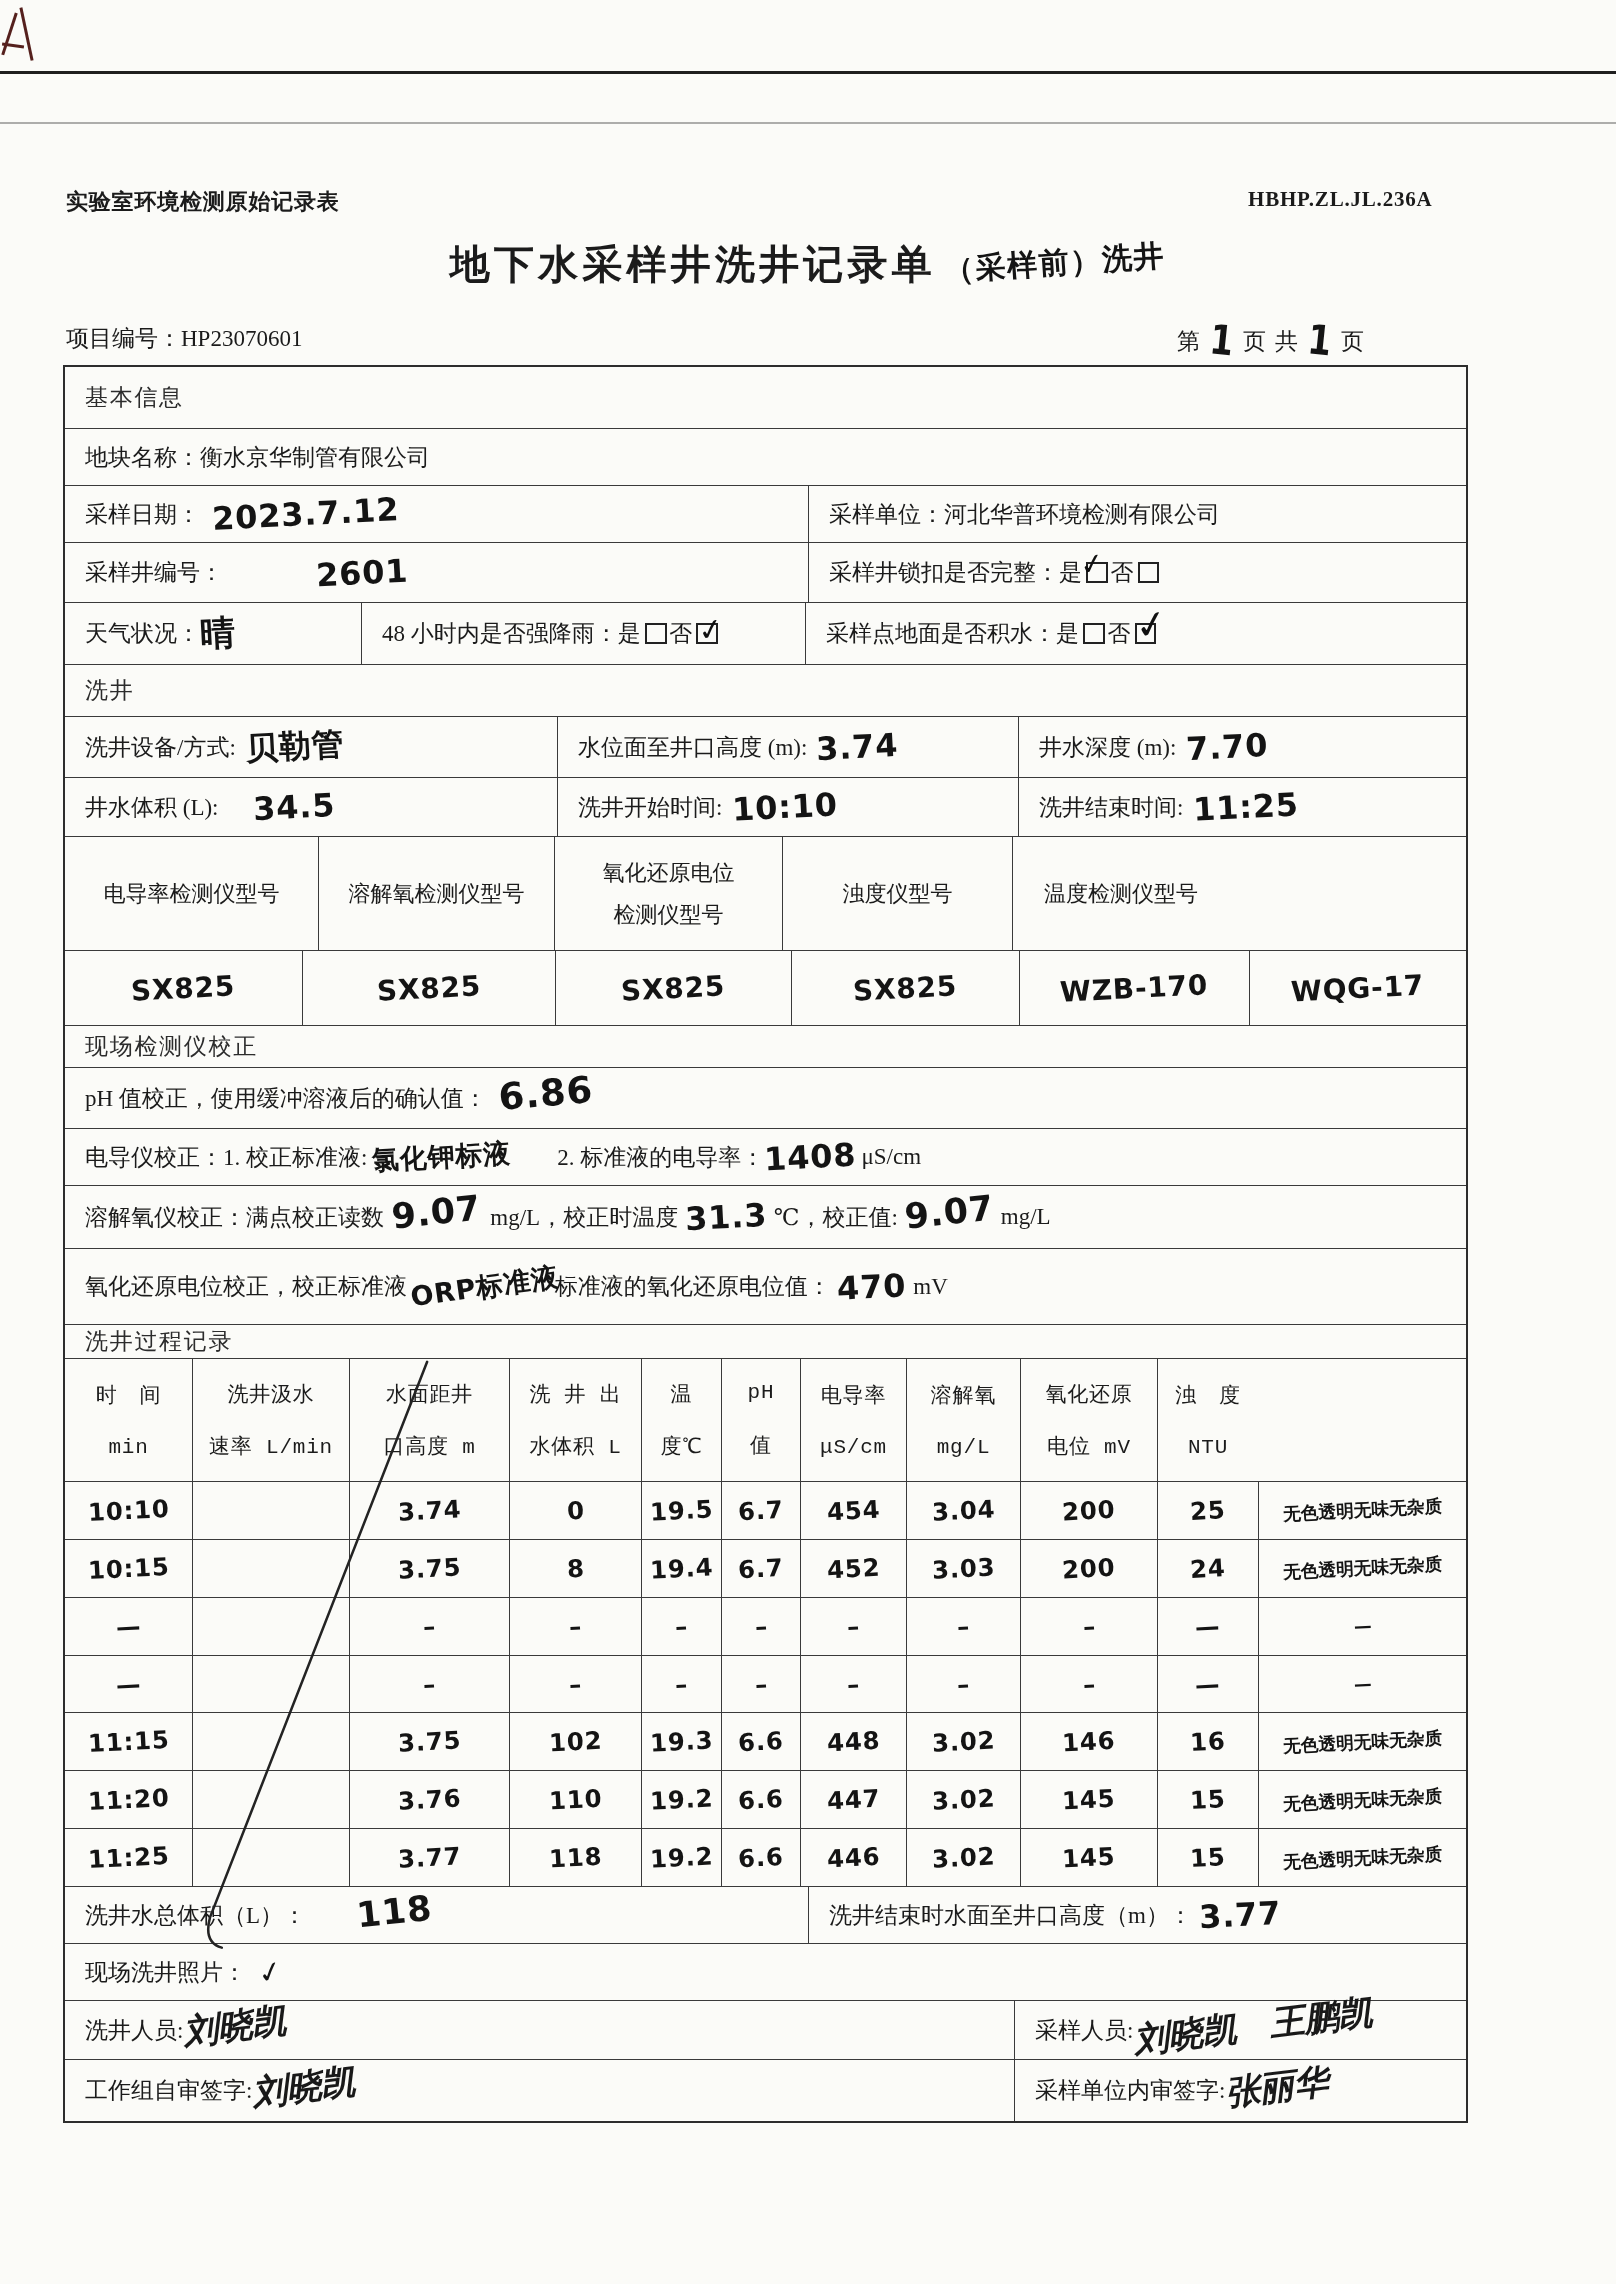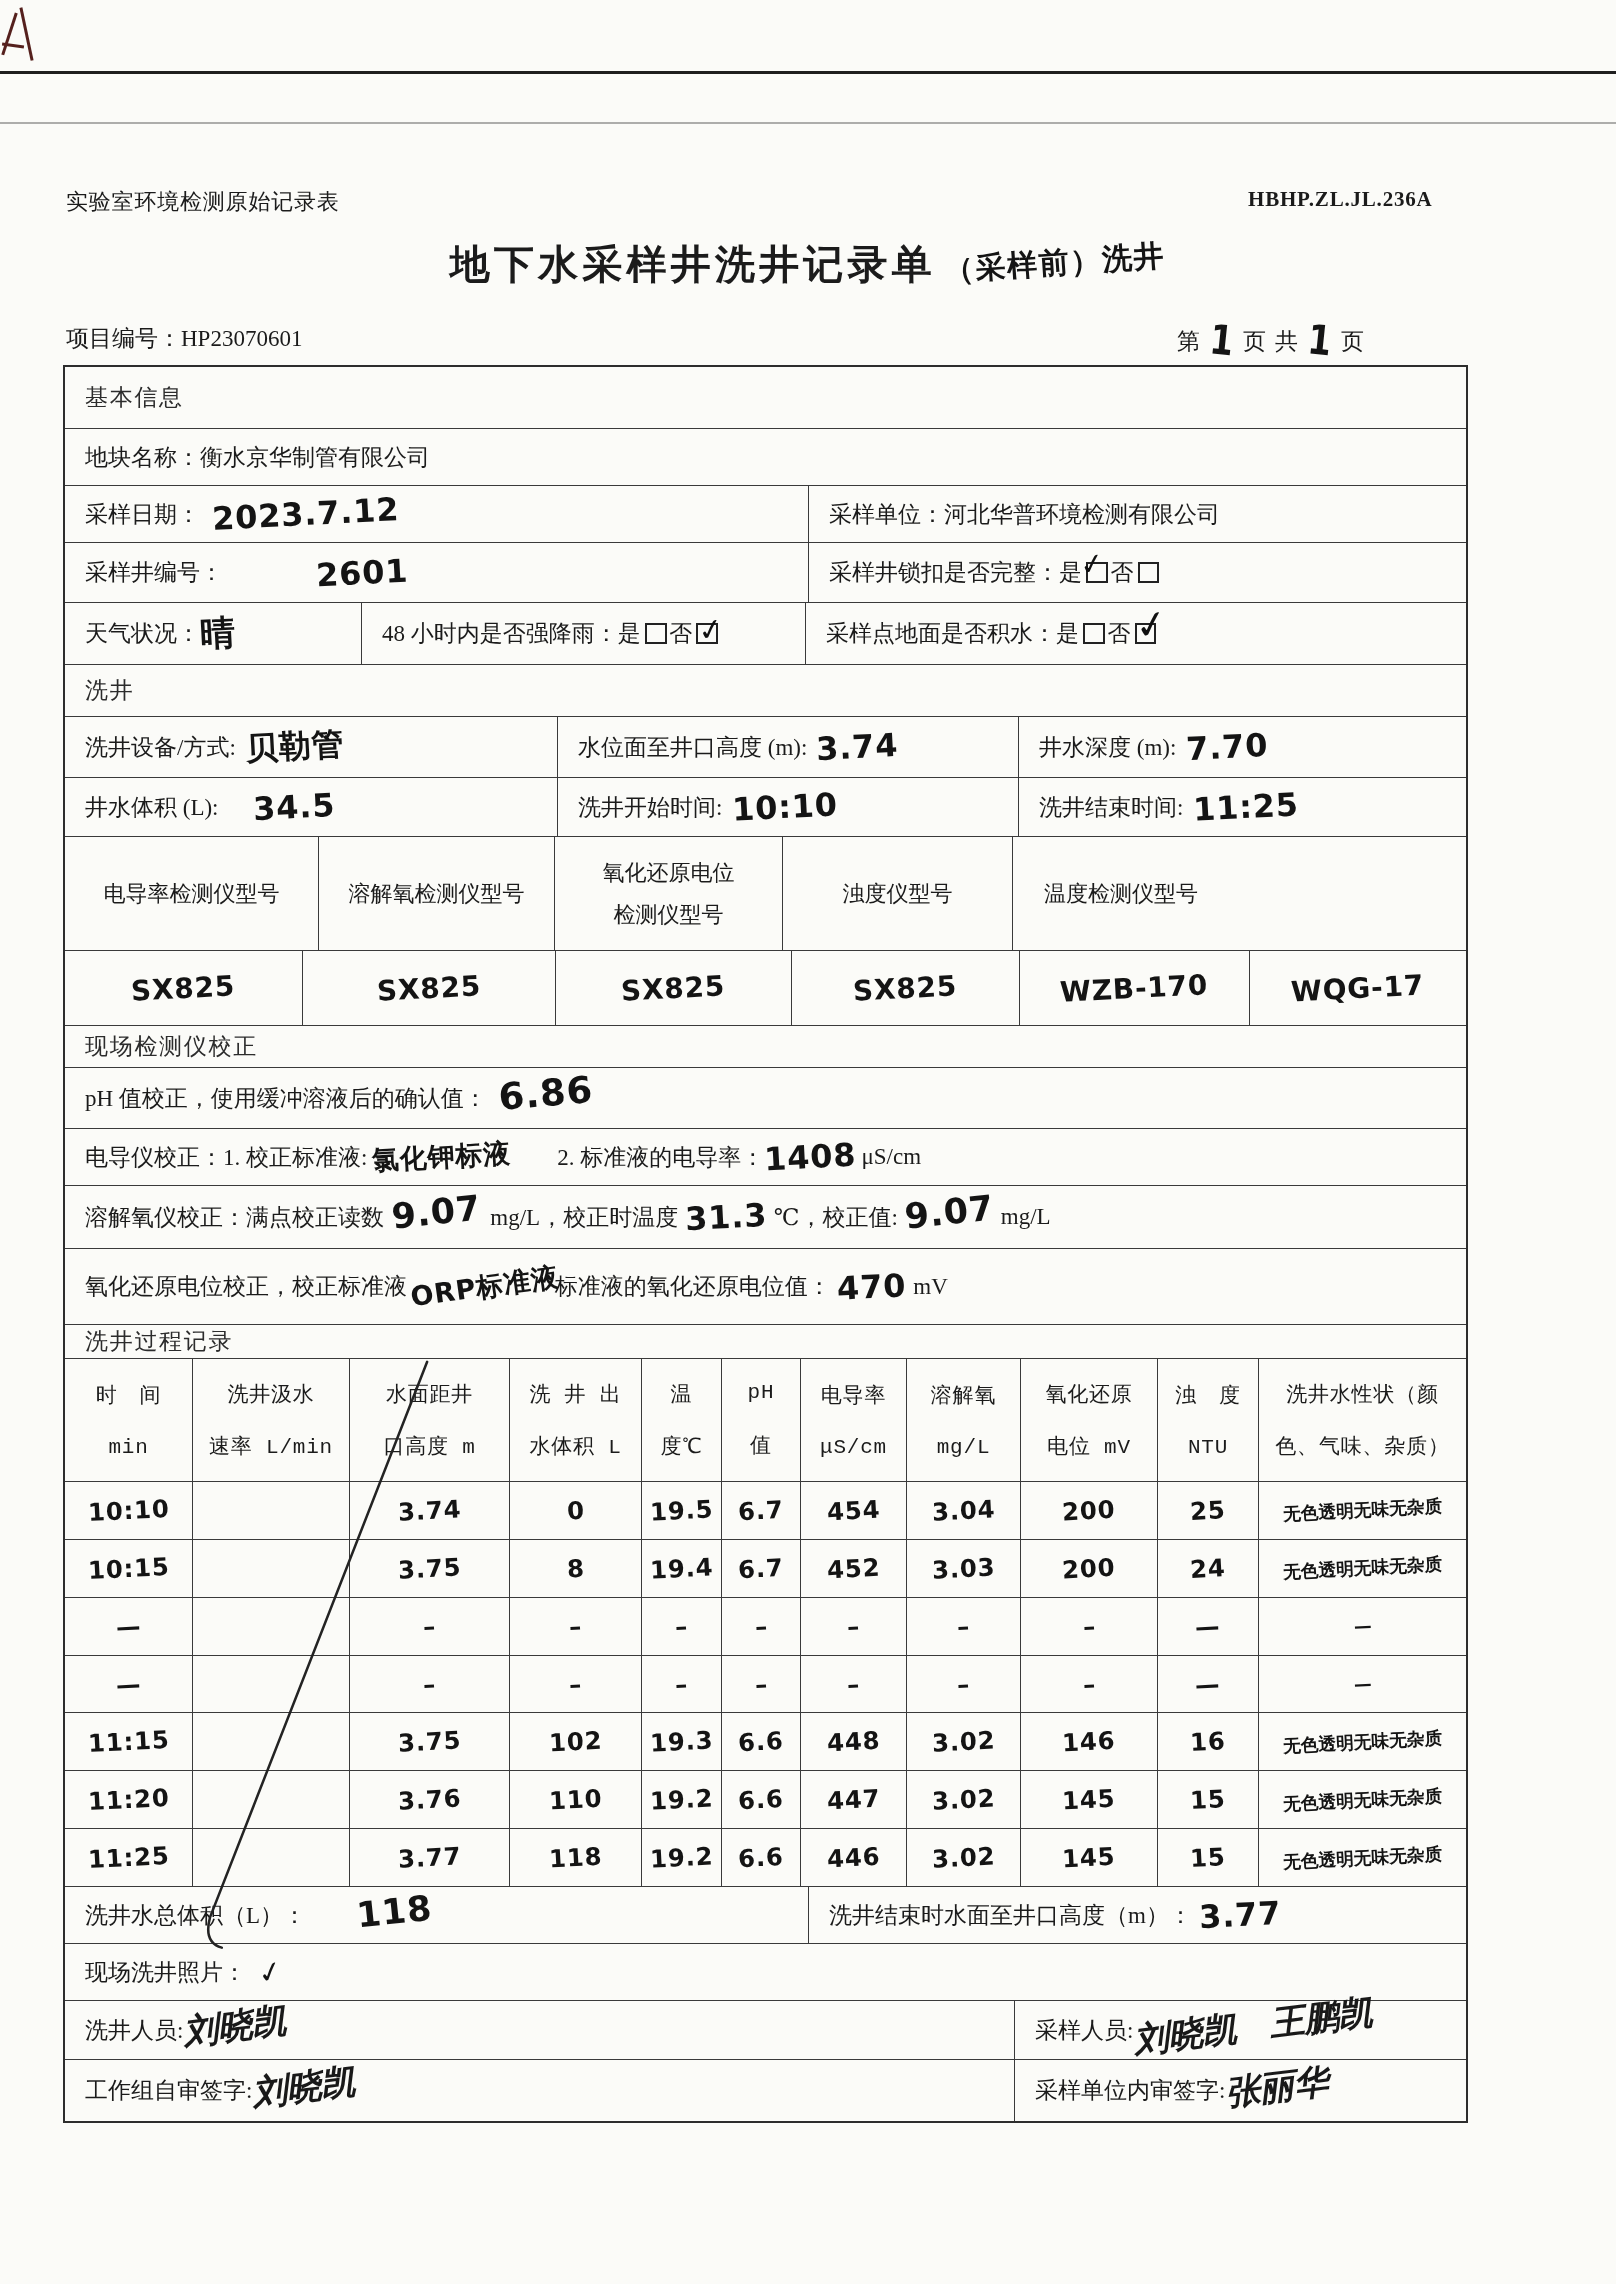--- a/index.html
+++ b/index.html
@@ -7,21 +7,21 @@
         font-family:"Liberation Serif","DejaVu Serif",serif;color:#1b1b1b;overflow:hidden;}
   
   .scanline1{position:absolute;top:71px;left:0;width:100%;height:3.4px;background:#1f1f1f;}
   .scanline2{position:absolute;top:122px;left:0;width:100%;height:1.7px;background:#adadab;}
   .corner-mark{position:absolute;background:#55201d;}
   .cm1{top:11.8px;left:8.4px;width:3.4px;height:44px;transform:rotate(18deg);}
   .cm2{top:6.7px;left:25px;width:3.4px;height:54px;transform:rotate(-12deg);}
   .cm3{top:44px;left:1.7px;width:22px;height:3.4px;transform:rotate(8deg);}
 
   
-  .form-name{position:absolute;top:187px;left:66px;font-size:22px;letter-spacing:0.8px;}
+  .form-name{position:absolute;top:187px;left:66px;font-size:22px;letter-spacing:0.8px;font-weight:bold;}
   .form-code{position:absolute;top:187px;left:1248px;font-size:21px;font-weight:bold;letter-spacing:0.8px;}
   .title{position:absolute;top:237px;left:0;width:100%;text-align:center;
          font-family:"Liberation Sans","DejaVu Sans",sans-serif;
          font-size:40px;font-weight:bold;letter-spacing:4.2px;white-space:nowrap;}
   .title .hw-note{font-size:30px;letter-spacing:1.7px;margin-left:8.4px;transform:rotate(-4deg) translateY(-5px);}
   .project-row{position:absolute;top:323px;left:66px;font-size:23px;}
   .page-info{position:absolute;top:320px;left:1177px;font-size:23px;letter-spacing:1.7px;}
   .page-info .hw{font-size:34px;transform:rotate(6deg) scaleY(1.2);margin:0 8.4px;vertical-align:-3.4px;}
 
   
@@ -329,24 +329,20 @@
             <div class="phl">mg/L</div>
           </div>
           <div class="ptc pthc" style="width: 137px;">
             <div class="phl">氧化还原</div>
             <div class="phl">电位 mV</div>
           </div>
           <div class="ptc pthc" style="width: 101px;">
             <div class="phl">浊　度</div>
             <div class="phl">NTU</div>
           </div>
-          <div class="ptc pthc" style="width: 208px;">
-            <div class="phl">洗井水性状（颜</div>
-            <div class="phl">色、气味、杂质）</div>
-          </div>
         </div>
       <div class="pt-body" id="pt-body">
           <div class="pt-row">
             <div class="ptc pdc" style="width: 127px;">
               <span class="hw hw-num">10:10</span>
             </div>
             <div class="ptc pdc" style="width: 157px;"></div>
             <div class="ptc pdc" style="width: 160px;">
               <span class="hw hw-num">3.74</span>
             </div>

